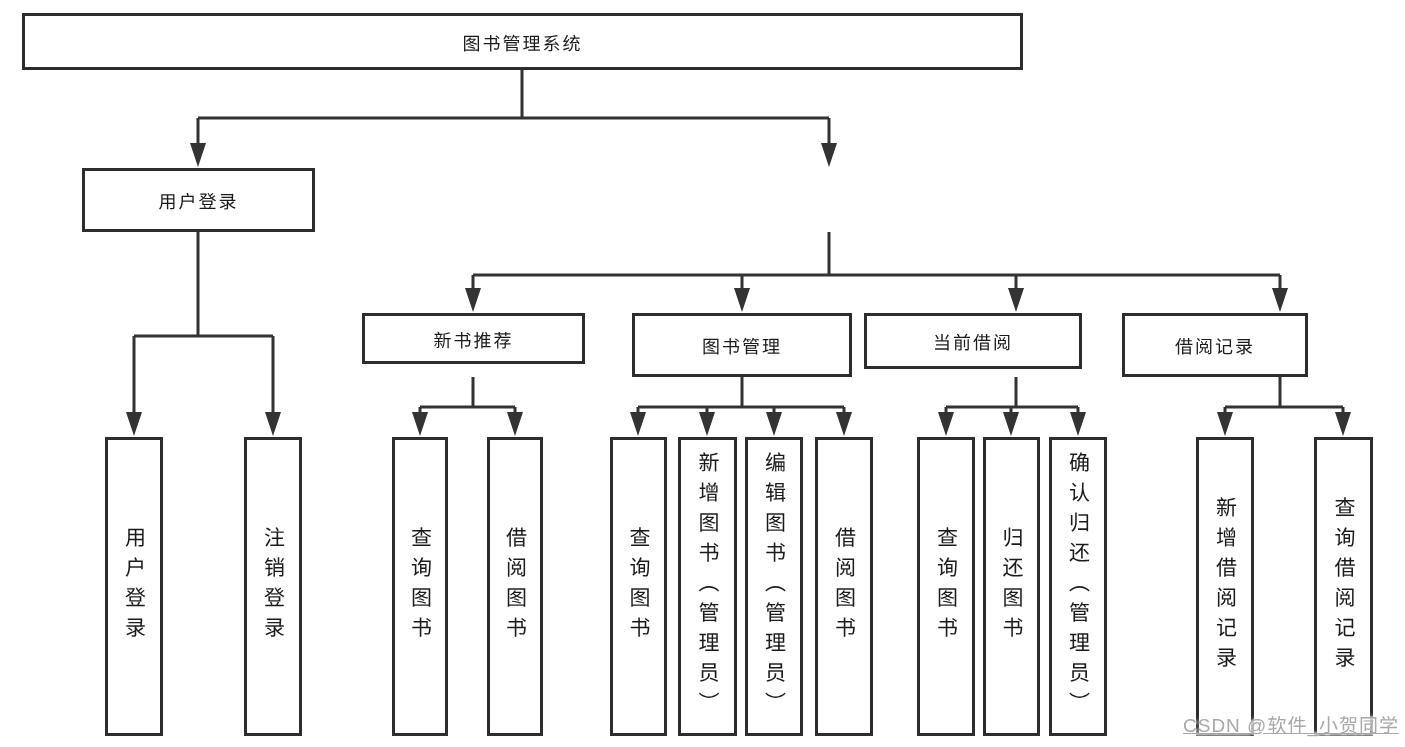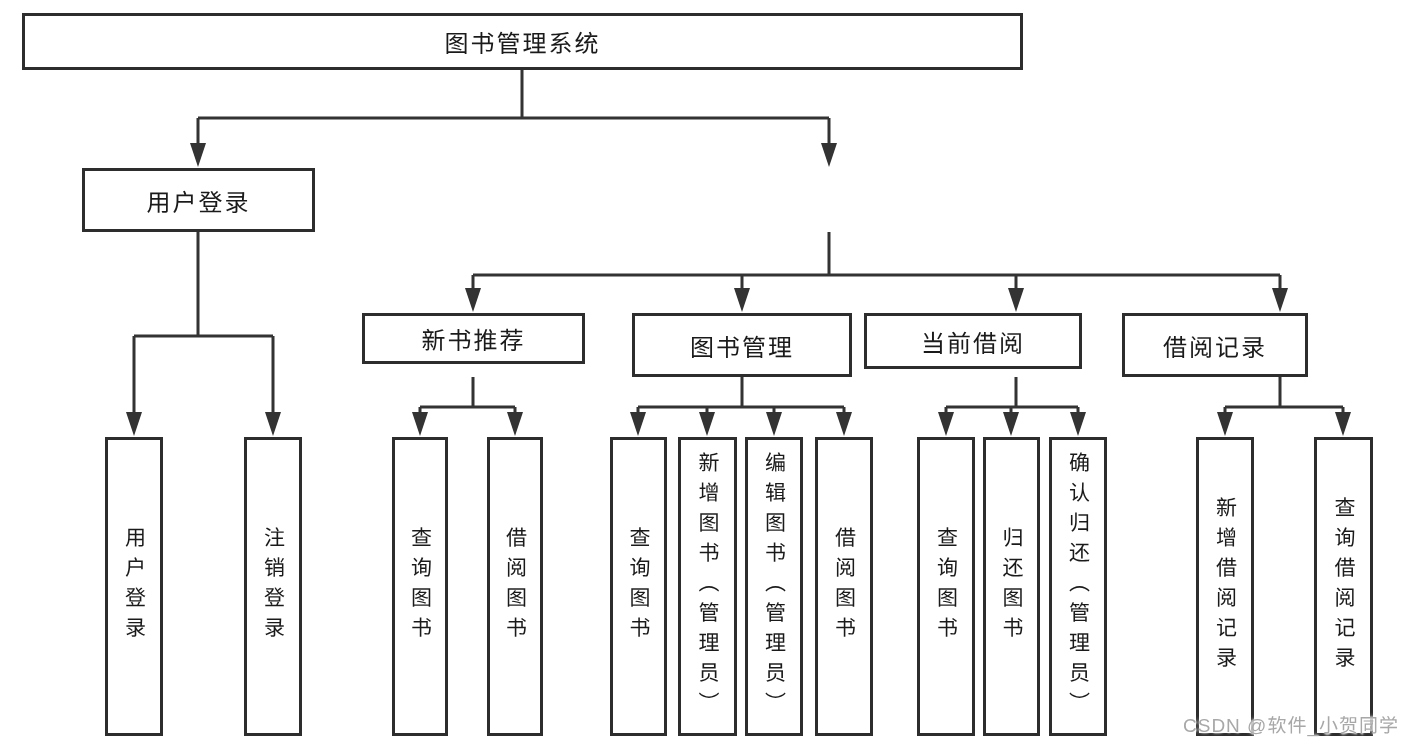--- a/index.html
+++ b/index.html
@@ -4,31 +4,32 @@
 <style>
   html,body{margin:0;padding:0;background:#ffffff;}
   #diagram{
     position:relative;width:1405px;height:747px;background:#ffffff;
     font-family:"Liberation Sans","DejaVu Sans",sans-serif;overflow:hidden;
   }
   #connectors{position:absolute;left:0;top:0;width:1405px;height:747px;}
   .box{
     position:absolute;box-sizing:border-box;border:3px solid #2d2d2d;background:#ffffff;
     display:flex;align-items:center;justify-content:center;
-    color:#1a1a1a;font-size:24px;z-index:2;
+    color:#1a1a1a;font-size:18px;z-index:2;
   }
   .box.h{letter-spacing:2px;}
   .box.v{
     writing-mode:vertical-rl;text-orientation:mixed;letter-spacing:9px;
     font-size:21px;line-height:1;
   }
   .watermark{
     position:absolute;left:1183px;top:710px;z-index:5;
     font-size:19px;color:#a8a8a8;letter-spacing:1px;white-space:nowrap;
     text-shadow:0 0 2px #ffffff,0 0 4px #ffffff,1px 1px 2px #ffffff;
+    text-decoration:underline;
   }
 </style>
 </head>
 <body>
 
 <div id="diagram">
 
   <svg id="connectors" viewBox="0 0 1405 747" xmlns="http://www.w3.org/2000/svg">
     <path fill="none" stroke="#333333" stroke-width="3" d="M522 70 L522 118
              M198 118 L829 118

